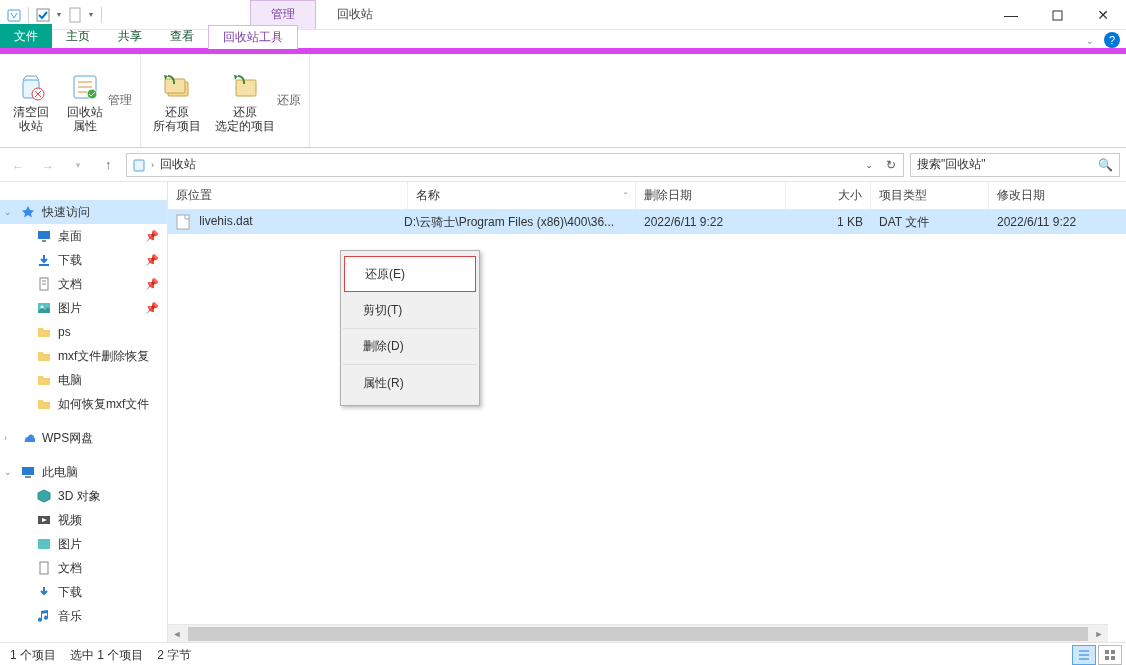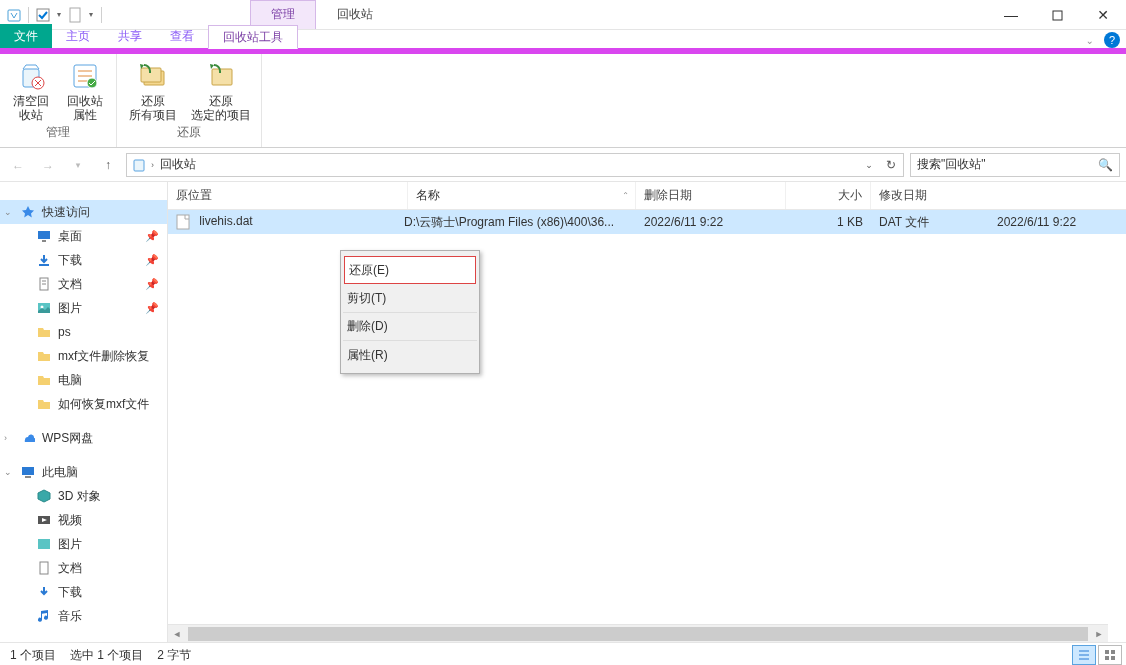--- a/index.html
+++ b/index.html
@@ -9,28 +9,28 @@
 .qat-icon{width:16px;height:16px;display:flex;align-items:center;justify-content:center}
 .qat-sep{width:1px;height:16px;background:#d0d0d0;margin:0 2px}
 .qat-drop{font-size:8px;color:#666;padding:0 2px}
 .title-tabs{display:flex;margin-left:140px;height:30px}
 .title-tab{padding:0 20px;height:29px;display:flex;align-items:center;justify-content:center;border:1px solid transparent}
 .title-tab.contextual{background:#f3e7fa;border:1px solid #d5b8e8;border-bottom:none;color:#7b3fa5}
 .title-tab.plain{color:#444}
 .win-controls{position:absolute;right:0;top:0;display:flex}
 .win-btn{width:46px;height:30px;display:flex;align-items:center;justify-content:center;font-size:14px;color:#333}
 .ribbon-tabs{height:24px;display:flex;align-items:flex-end;border-bottom:6px solid #d946ef;position:relative}
-.ribbon-tab{padding:4px 14px;height:24px;display:flex;align-items:center;color:#8b5cf6}
+.ribbon-tab{padding:4px 14px;height:24px;display:flex;align-items:center;color:#14532d}
 .ribbon-tab.file{background:#00a78e;color:#fff}
 .ribbon-tab.active{border:1px solid #d5b8e8;border-bottom:1px solid #fff;background:#fff;margin-bottom:-1px;color:#7b3fa5}
 .ribbon-help{position:absolute;right:6px;top:2px;display:flex;gap:10px;align-items:center}
 .ribbon-help .chev{font-size:10px;color:#999}
 .ribbon-help .q{width:16px;height:16px;border-radius:50%;background:#0078d7;color:#fff;display:flex;align-items:center;justify-content:center;font-size:11px}
 .ribbon-body{height:94px;border-bottom:1px solid #d0d0d0;display:flex}
-.ribbon-group{display:flex;flex-direction:column;align-items:center;padding:4px 8px;border-right:1px solid #e5e5e5}
+.ribbon-group{display:flex;flex-direction:row;align-items:center;padding:4px 8px;border-right:1px solid #e5e5e5}
 .ribbon-group-items{display:flex;gap:8px;flex:1;align-items:flex-start}
 .rbtn{display:flex;flex-direction:column;align-items:center;width:46px;text-align:center;padding-top:2px}
 .rbtn .ric{width:32px;height:32px;display:flex;align-items:center;justify-content:center;margin-bottom:2px}
 .rbtn .rlbl{line-height:14px}
 .ribbon-group-label{color:#666;padding:2px 0}
 .addrbar{height:34px;display:flex;align-items:center;padding:0 6px;gap:6px;border-bottom:1px solid #e5e5e5}
 .navbtn{width:24px;height:24px;display:flex;align-items:center;justify-content:center;color:#bbb}
 .navbtn.active{color:#555}
 .addrbox{flex:1;height:24px;border:1px solid #ccc;display:flex;align-items:center;padding:0 4px;gap:6px;position:relative}
 .addr-seg{display:flex;align-items:center;gap:4px}
@@ -49,21 +49,21 @@
 .sb-item.hdr{padding-left:20px}
 .sb-chev{position:absolute;left:4px;font-size:9px;color:#888}
 .listarea{flex:1;position:relative;overflow:hidden}
 .list-header{height:28px;display:flex;border-bottom:1px solid #e8e8e8;align-items:center}
 .lh{padding:0 8px;display:flex;align-items:center;height:100%;border-right:1px solid #f0f0f0;color:#444;position:relative}
 .lh .sort{position:absolute;right:6px;font-size:8px;color:#888}
 .row{height:24px;display:flex;align-items:center;background:#cde8ff}
 .cell{padding:0 8px;overflow:hidden;text-overflow:ellipsis;white-space:nowrap}
 .file-ic{width:16px;height:16px;margin-right:4px;display:inline-block;vertical-align:middle}
 .ctxmenu{position:absolute;left:340px;top:250px;width:140px;background:#f0f0f0;border:1px solid #b0b0b0;box-shadow:2px 2px 4px rgba(0,0,0,.25);padding:4px 2px;z-index:100}
-.ctx-item{height:28px;display:flex;align-items:center;padding:0 4px;border-bottom:1px solid #ddd}
+.ctx-item{height:36px;display:flex;align-items:center;padding:0 20px;border-bottom:1px solid #ddd}
 .ctx-item:last-child{border-bottom:none}
 .ctx-item.hl{border:1px solid #d44;background:#fff;margin:1px}
 .hscroll{position:absolute;bottom:0;left:0;right:18px;height:18px;background:#f0f0f0;border-top:1px solid #e5e5e5;display:flex;align-items:center}
 .hscroll .arr{width:18px;height:18px;display:flex;align-items:center;justify-content:center;color:#888;font-size:9px}
 .hscroll .thumb{flex:1;height:14px;background:#ccc;margin:0 2px}
 .status{height:25px;border-top:1px solid #e5e5e5;display:flex;align-items:center;padding:0 10px;gap:14px;color:#555;position:relative}
 .status .viewbtns{position:absolute;right:4px;display:flex;gap:2px}
 .status .vb{width:24px;height:20px;border:1px solid #bbb;display:flex;align-items:center;justify-content:center}
 .status .vb.active{background:#cde8ff;border-color:#5aa3e0}
 svg{display:block}
@@ -363,20 +363,21 @@
 
   <div class="listarea">
     <div class="list-header">
       <div class="lh" style="width:240px">原位置</div>
       <div class="lh" style="width:228px">
           <span>名称</span>
           <span class="sort">⌃</span>
         </div>
       <div class="lh" style="width:150px">删除日期</div>
       <div class="lh" style="width:85px;justify-content:flex-end">大小</div>
+      <div class="lh" style="width:118px">项目类型</div>
       <div class="lh" style="flex:1;border-right:none">修改日期</div>
     </div>
     <div class="row">
       <div class="cell" style="width:228px">
         <span class="file-ic"><svg width="14" height="16">
               <rect x="1" y="1" width="12" height="14" fill="#fff" stroke="#aaa"></rect>
               <path d="M9 1v4h4" fill="none" stroke="#aaa"></path>
             </svg></span>
         <span>livehis.dat</span>
       </div>

